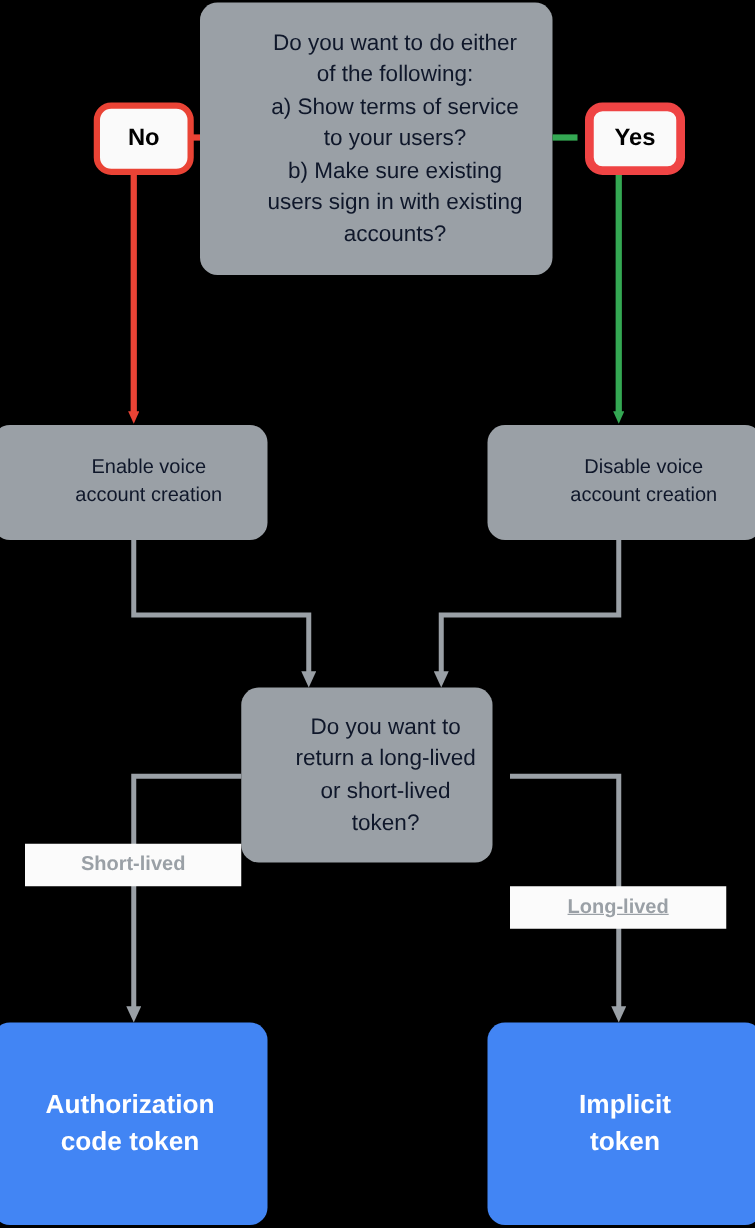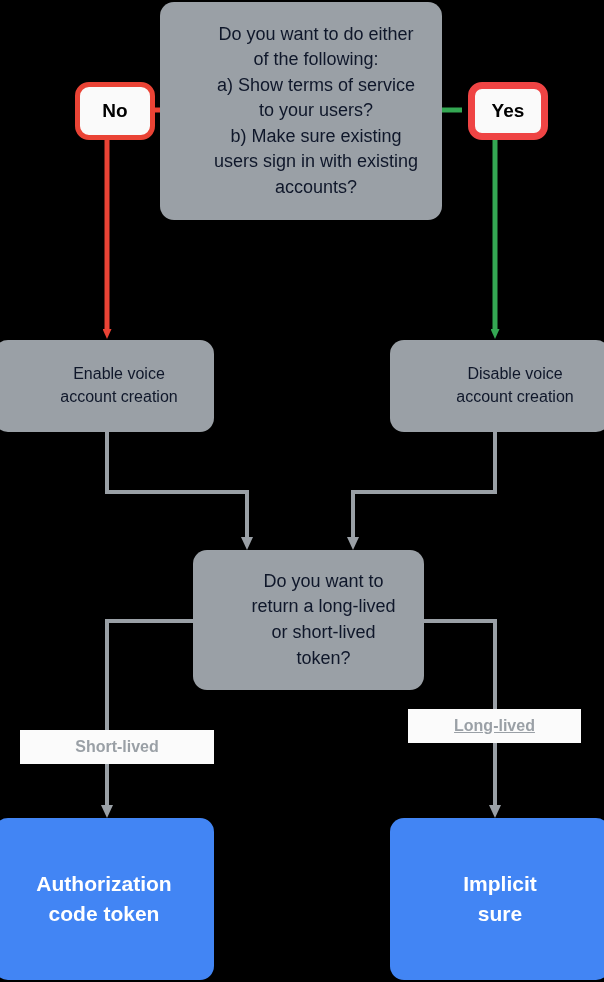--- a/index.html
+++ b/index.html
@@ -91,43 +91,43 @@
     top: 340px;
     width: 220px;
     height: 92px;
     font-size: 16px;
   }
 
   
   #decision-2 {
     left: 193px;
     top: 550px;
-    width: 231px;
+    width: 201px;
     height: 140px;
     font-size: 18px;
   }
 
   
   .flow-label {
     position: absolute;
     box-sizing: border-box;
     height: 34px;
     background: #fbfbfb;
     display: flex;
     align-items: center;
     justify-content: center;
     font-size: 16px;
     font-weight: bold;
     color: #9aa0a6;
     z-index: 5;
   }
   #label-short {
     left: 20px;
-    top: 730px;
-    width: 194px;
+    top: 675px;
+    width: 173px;
   }
   #label-long {
     left: 408px;
     top: 709px;
     width: 173px;
     text-decoration: underline;
   }
 
   
   #box-auth {
@@ -234,16 +234,16 @@
     <span>Long-lived</span>
   </div>
 
   <div class="node node-blue" id="box-auth">
     <span class="node-text">Authorization
 code token</span>
   </div>
 
   <div class="node node-blue" id="box-implicit">
     <span class="node-text">Implicit
-sure</span>
+token</span>
   </div>
 
 </div>
 
 </body></html>

